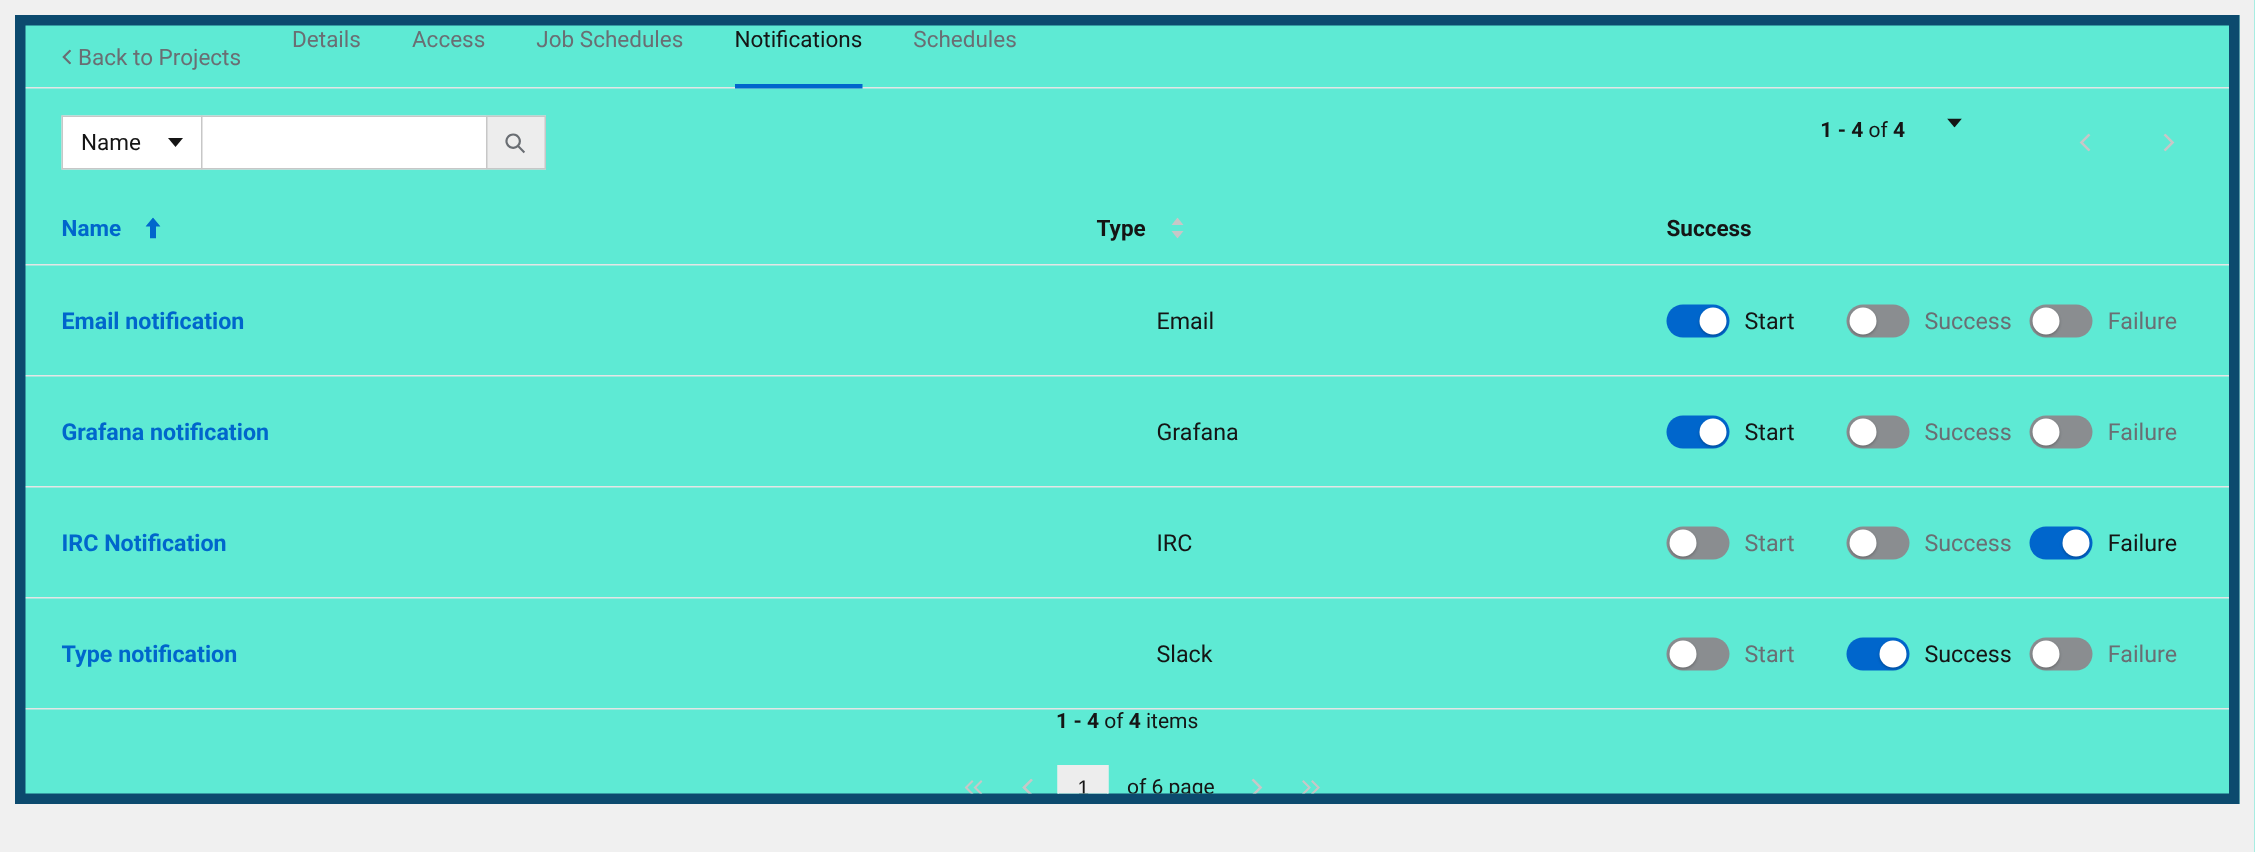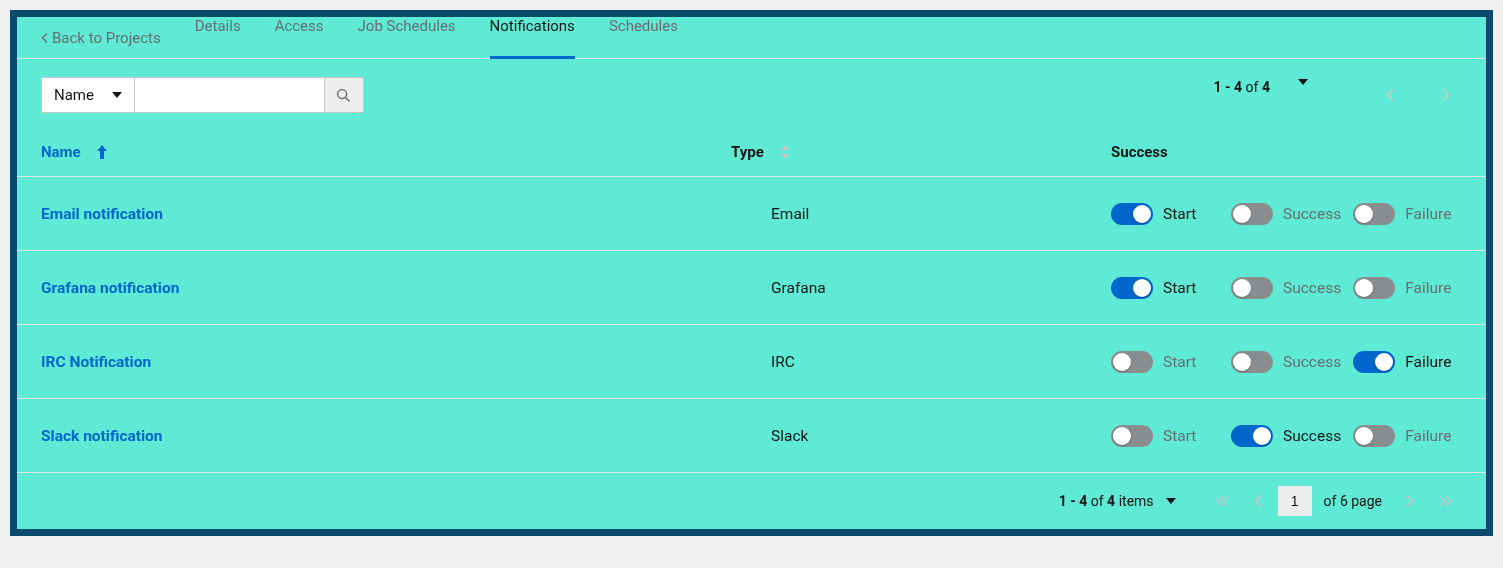--- a/index.html
+++ b/index.html
@@ -173,26 +173,27 @@
   }
   .toggle.on { background: #06c; }
   .toggle.on .knob { right: 2px; }
   .toggle.off { background: #8a8d90; }
   .toggle.off .knob { left: 2px; }
 
   
   .footer {
     display: flex;
     align-items: center;
-    justify-content: flex-end;
+    justify-content: flex-start;
     gap: 10px;
     height: 56px;
     padding: 0 24px;
     font-size: 14px;
     color: #151515;
+    flex-direction: column;
   }
   .footer .count { font-weight: 400; }
   .footer .count b { font-weight: 700; }
   .footer svg.caret { width: 10px; height: 6px; fill: #151515; margin-left: 2px; cursor: pointer; }
   .footer .nav-group { display: flex; align-items: center; gap: 4px; margin-left: 20px; }
   .page-input {
     width: 34px;
     height: 30px;
     text-align: center;
     background: #ededed;
@@ -355,21 +356,21 @@
         </div>
         <div class="opt">
           <div class="toggle on">
             <div class="knob"></div>
           </div>
           <span class="opt-label">Failure</span>
         </div>
       </div>
     </div>
     <div class="trow">
-      <div class="row-name"><a>Slack notification</a></div>
+      <div class="row-name"><a>Type notification</a></div>
       <div class="row-type">Slack</div>
       <div class="options-cell">
         <div class="opt">
           <div class="toggle off">
             <div class="knob"></div>
           </div>
           <span class="opt-label off">Start</span>
         </div>
         <div class="opt">
           <div class="toggle on">

